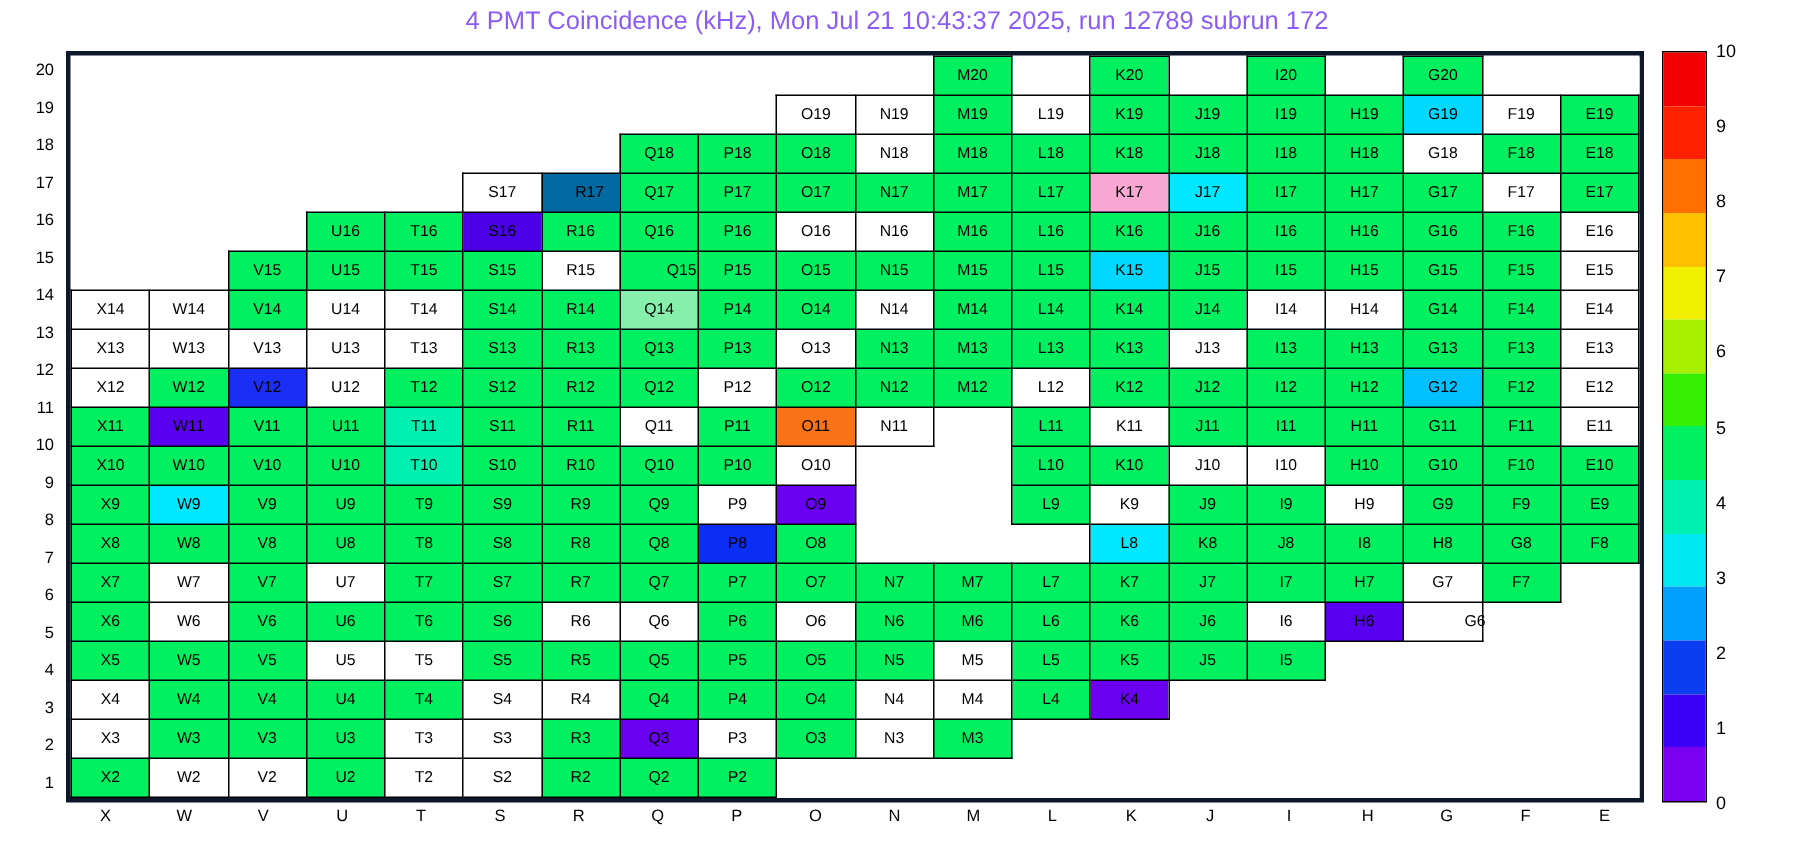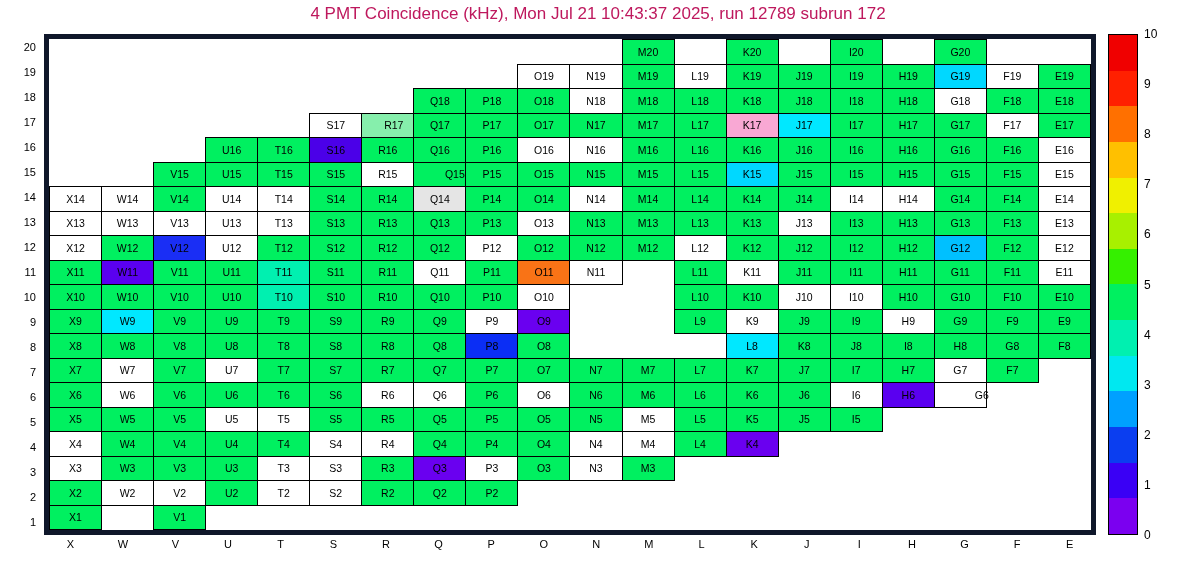--- a/index.html
+++ b/index.html
@@ -5,28 +5,28 @@
   html,body{margin:0;padding:0;}
   body{
     width:1196px;height:572px;background:#ffffff;
     font-family:"Liberation Sans", sans-serif;
     color:#000;
     overflow:hidden;
   }
   #root{position:relative;width:1196px;height:572px;}
   #title{
     position:absolute;left:0;top:4px;width:1196px;text-align:center;
-    font-size:17px;color:#be185d;
+    font-size:17px;color:#8b5cf6;
   }
   
   #plot{
     position:absolute;
     left:44px;top:34px;
     width:1052px;height:501px;
-    border:5px solid #0f172a;
+    border:3px solid #0f172a;
     box-sizing:border-box;
   }
   table.grid{
     border-collapse:collapse;
     width:100%;height:100%;
     table-layout:fixed;
   }
   table.grid td{
     border:1px solid #000;
     text-align:center;
@@ -165,21 +165,21 @@
             <td style="background: rgb(0, 240, 96);">F18</td>
             <td style="background: rgb(0, 240, 96);">E18</td>
           </tr>
           <tr>
             <td style="background: rgb(255, 255, 255); border: none;"></td>
             <td style="background: rgb(255, 255, 255); border: none;"></td>
             <td style="background: rgb(255, 255, 255); border: none;"></td>
             <td style="background: rgb(255, 255, 255); border: none;"></td>
             <td style="background: rgb(255, 255, 255); border: none;"></td>
             <td style="background: rgb(255, 255, 255);">S17</td>
-            <td style="background: #86efac; padding-left: 12px;">R17</td>
+            <td style="background: #0369a1; padding-left: 12px;">R17</td>
             <td style="background: rgb(0, 240, 96);">Q17</td>
             <td style="background: rgb(0, 240, 96);">P17</td>
             <td style="background: rgb(0, 240, 96);">O17</td>
             <td style="background: rgb(0, 240, 96);">N17</td>
             <td style="background: rgb(0, 240, 96);">M17</td>
             <td style="background: rgb(0, 240, 96);">L17</td>
             <td style="background: #f9a8d4;">K17</td>
             <td style="background: rgb(0, 232, 255);">J17</td>
             <td style="background: rgb(0, 240, 96);">I17</td>
             <td style="background: rgb(0, 240, 96);">H17</td>
@@ -232,21 +232,21 @@
             <td style="background: rgb(255, 255, 255);">E15</td>
           </tr>
           <tr>
             <td style="background: rgb(255, 255, 255);">X14</td>
             <td style="background: rgb(255, 255, 255);">W14</td>
             <td style="background: rgb(0, 240, 96);">V14</td>
             <td style="background: rgb(255, 255, 255);">U14</td>
             <td style="background: rgb(255, 255, 255);">T14</td>
             <td style="background: rgb(0, 240, 96);">S14</td>
             <td style="background: rgb(0, 240, 96);">R14</td>
-            <td style="background: #e5e5e5; text-align: center;">Q14</td>
+            <td style="background: #86efac; text-align: center;">Q14</td>
             <td style="background: rgb(0, 240, 96);">P14</td>
             <td style="background: rgb(0, 240, 96);">O14</td>
             <td style="background: rgb(255, 255, 255);">N14</td>
             <td style="background: rgb(0, 240, 96);">M14</td>
             <td style="background: rgb(0, 240, 96);">L14</td>
             <td style="background: rgb(0, 240, 96);">K14</td>
             <td style="background: rgb(0, 240, 96);">J14</td>
             <td style="background: rgb(255, 255, 255);">I14</td>
             <td style="background: rgb(255, 255, 255);">H14</td>
             <td style="background: rgb(0, 240, 96);">G14</td>
@@ -498,42 +498,20 @@
           <tr>
             <td style="background: rgb(0, 240, 96);">X2</td>
             <td style="background: rgb(255, 255, 255);">W2</td>
             <td style="background: rgb(255, 255, 255);">V2</td>
             <td style="background: rgb(0, 240, 96);">U2</td>
             <td style="background: rgb(255, 255, 255);">T2</td>
             <td style="background: rgb(255, 255, 255);">S2</td>
             <td style="background: rgb(0, 240, 96);">R2</td>
             <td style="background: rgb(0, 240, 96);">Q2</td>
             <td style="background: rgb(0, 240, 96);">P2</td>
-            <td style="background: rgb(255, 255, 255); border: none;"></td>
-            <td style="background: rgb(255, 255, 255); border: none;"></td>
-            <td style="background: rgb(255, 255, 255); border: none;"></td>
-            <td style="background: rgb(255, 255, 255); border: none;"></td>
-            <td style="background: rgb(255, 255, 255); border: none;"></td>
-            <td style="background: rgb(255, 255, 255); border: none;"></td>
-            <td style="background: rgb(255, 255, 255); border: none;"></td>
-            <td style="background: rgb(255, 255, 255); border: none;"></td>
-            <td style="background: rgb(255, 255, 255); border: none;"></td>
-            <td style="background: rgb(255, 255, 255); border: none;"></td>
-            <td style="background: rgb(255, 255, 255); border: none;"></td>
-          </tr>
-          <tr>
-            <td style="background: rgb(0, 240, 96);">X1</td>
-            <td style="background: rgb(255, 255, 255); border: none;"></td>
-            <td style="background: rgb(0, 240, 96);">V1</td>
-            <td style="background: rgb(255, 255, 255); border: none;"></td>
-            <td style="background: rgb(255, 255, 255); border: none;"></td>
-            <td style="background: rgb(255, 255, 255); border: none;"></td>
-            <td style="background: rgb(255, 255, 255); border: none;"></td>
-            <td style="background: rgb(255, 255, 255); border: none;"></td>
-            <td style="background: rgb(255, 255, 255); border: none;"></td>
             <td style="background: rgb(255, 255, 255); border: none;"></td>
             <td style="background: rgb(255, 255, 255); border: none;"></td>
             <td style="background: rgb(255, 255, 255); border: none;"></td>
             <td style="background: rgb(255, 255, 255); border: none;"></td>
             <td style="background: rgb(255, 255, 255); border: none;"></td>
             <td style="background: rgb(255, 255, 255); border: none;"></td>
             <td style="background: rgb(255, 255, 255); border: none;"></td>
             <td style="background: rgb(255, 255, 255); border: none;"></td>
             <td style="background: rgb(255, 255, 255); border: none;"></td>
             <td style="background: rgb(255, 255, 255); border: none;"></td>

